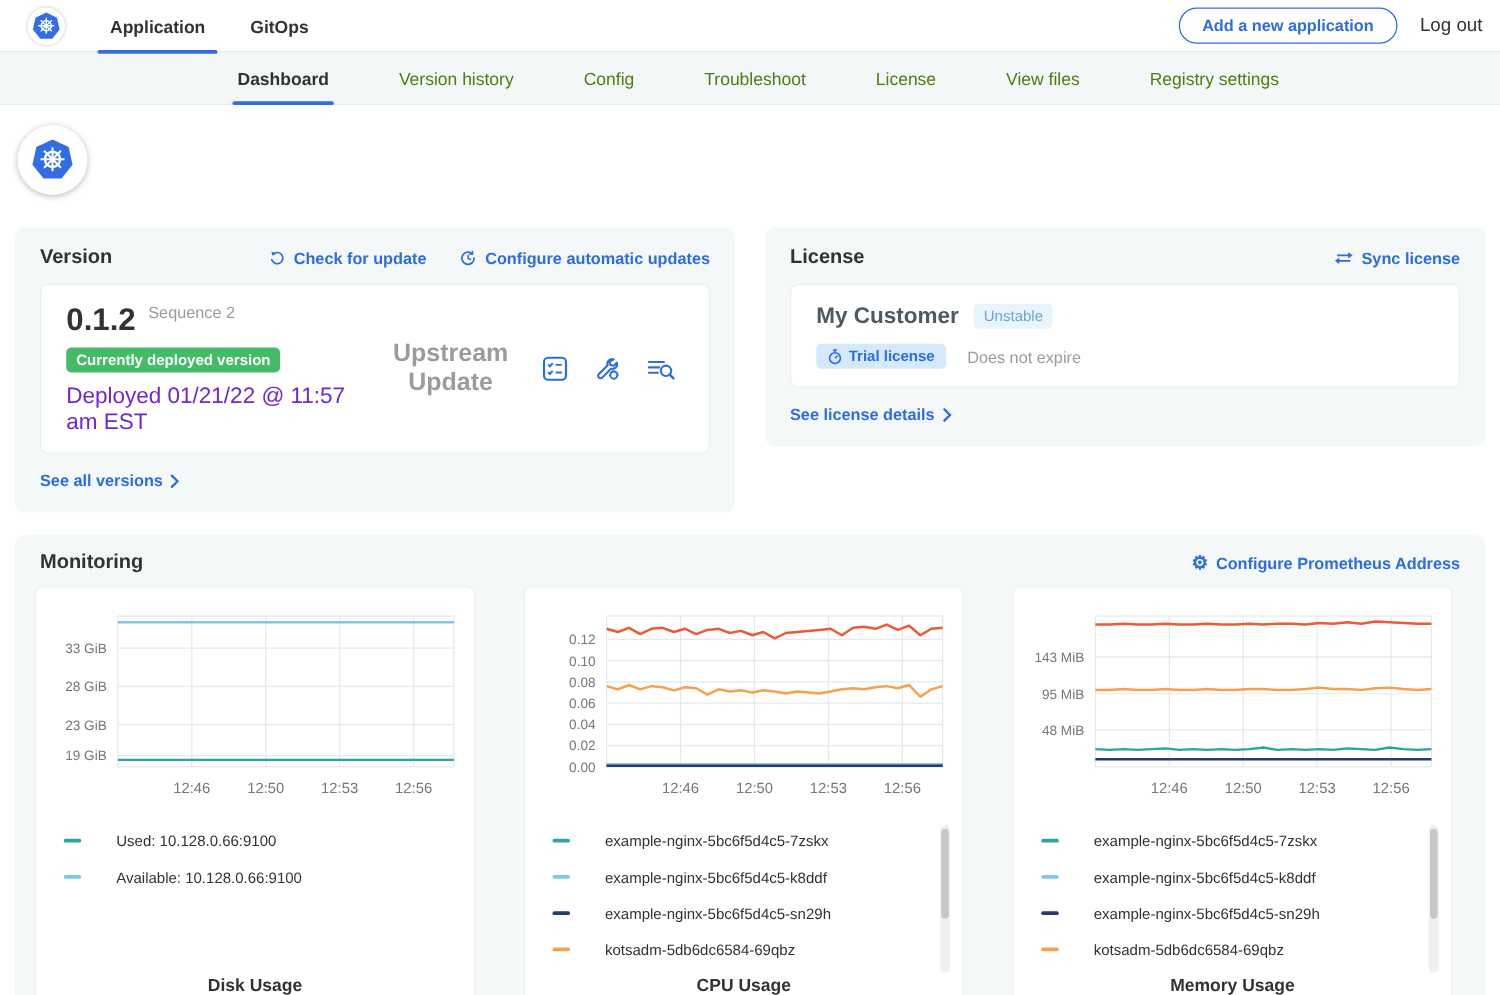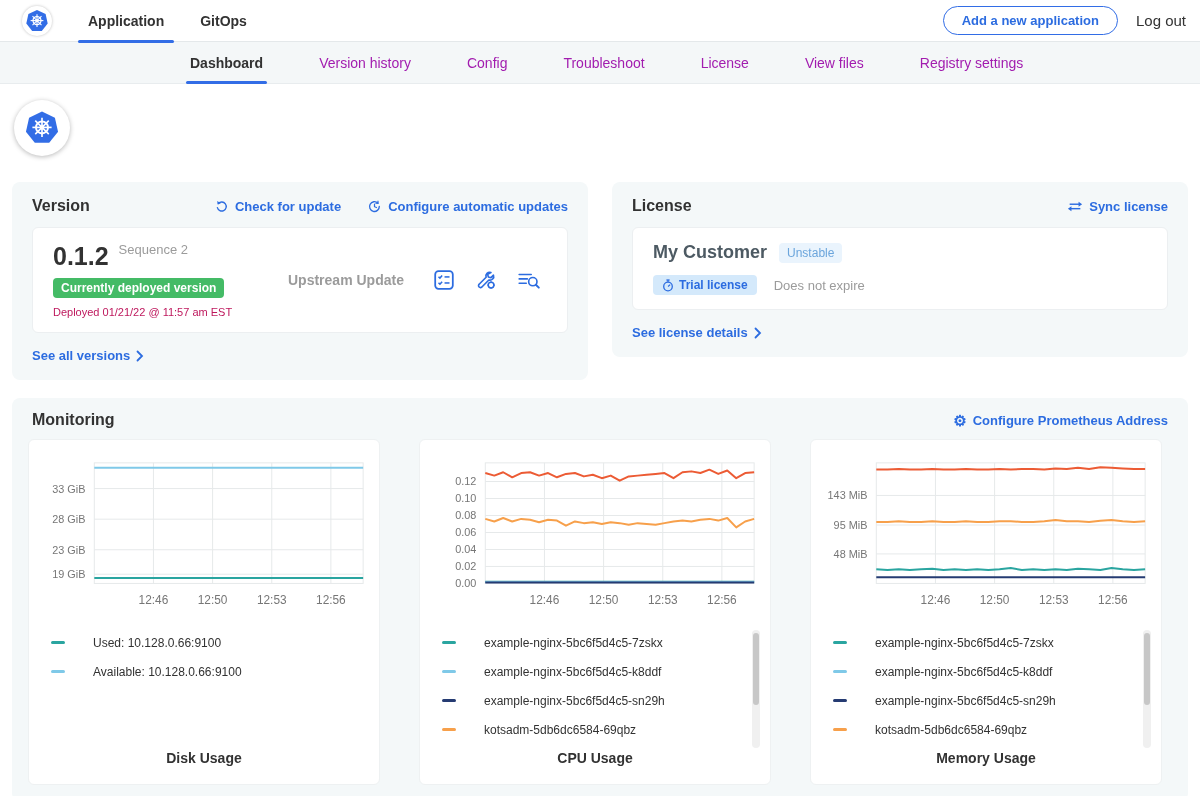--- a/index.html
+++ b/index.html
@@ -9,21 +9,21 @@
   .topnav { height:42px; display:flex; align-items:center; padding:0 14px 0 22px; border-bottom:1px solid #e4e8ea; background:#fff; }
   .topnav .logo { width:30px; height:30px; border-radius:50%; background:#fff; box-shadow:0 0 3px rgba(0,0,0,.25); display:flex; align-items:center; justify-content:center; margin-right:34px; }
   .topnav-tab { height:42px; display:flex; align-items:center; padding:0 2px; margin-right:32px; font-size:14px; font-weight:bold; color:#323232; position:relative; cursor:pointer; }
   .topnav-tab.active::after { content:""; position:absolute; left:-8px; right:-8px; bottom:-1px; height:3px; background:#326de6; border-radius:2px; }
   .topnav-right { margin-left:auto; display:flex; align-items:center; gap:18px; }
   .btn-outline { border:1.5px solid #326de6; color:#2c6ce0; background:#fff; border-radius:16px; padding:6px 18px; font-size:13px; font-weight:bold; cursor:pointer; font-family:inherit; }
   .logout { font-size:15px; color:#323232; cursor:pointer; }
 
   
   .subnav { height:42px; background:#f4f7f8; border-bottom:1px solid #e8ecee; display:flex; align-items:center; padding-left:190px; gap:56px; }
-  .subnav-tab { height:42px; display:flex; align-items:center; font-size:14px; color:#a21caf; position:relative; cursor:pointer; }
+  .subnav-tab { height:42px; display:flex; align-items:center; font-size:14px; color:#4d7c0f; position:relative; cursor:pointer; }
   .subnav-tab.active { color:#323232; font-weight:bold; }
   .subnav-tab.active::after { content:""; position:absolute; left:-4px; right:-4px; bottom:0; height:3px; background:#326de6; border-radius:2px; }
 
   
   .app-header { display:flex; padding:12px 24px 16px 14px; background:#fff; }
   .app-avatar { width:56px; height:56px; border-radius:50%; background:#fff; box-shadow:0 1px 5px rgba(0,0,0,.28); display:flex; align-items:center; justify-content:center; margin-right:20px; margin-top:4px; }
   .app-title { font-size:29px; font-weight:bold; color:#323232; letter-spacing:.2px; }
   .app-status-row { display:flex; align-items:center; gap:8px; margin-top:8px; }
   .dot { width:8px; height:8px; border-radius:50%; background:#44bb66; display:inline-block; }
   .status-text { font-size:14px; color:#9b9b9b; }
@@ -37,22 +37,22 @@
   .card-title { font-size:16px; font-weight:bold; color:#323232; }
   .card-head .links { margin-left:auto; display:flex; gap:26px; }
   .inner-card { background:#fff; border:1px solid #eceff1; border-radius:6px; margin-top:12px; padding:14px 20px; }
 
   .version-inner { display:flex; align-items:center; }
   .ver-left { width:235px; }
   .ver-row1 { display:flex; align-items:flex-start; gap:10px; }
   .ver-num { font-size:25px; font-weight:bold; color:#323232; }
   .ver-seq { font-size:13px; color:#9b9b9b; }
   .badge-green { display:inline-block; margin-top:7px; background:#44bb66; color:#fff; font-size:12px; font-weight:bold; padding:3px 8px; border-radius:4px; }
-  .ver-deployed { margin-top:8px; font-size:11px; color:#be185d; }
-  .ver-source { flex:1; font-size:14px; font-weight:bold; color:#9b9b9b; }
+  .ver-deployed { margin-top:8px; font-size:18px; color:#6d28d9; }
+  .ver-source { flex:1; font-size:20px; font-weight:bold; color:#9b9b9b;text-align:center; }
   .ver-icons { display:flex; gap:20px; align-items:center; padding-right:6px; }
   .ver-icons .icon-btn { cursor:pointer; display:flex; }
   .card-footer-link { margin-top:13px; }
 
   .lic-row1 { display:flex; align-items:center; gap:12px; }
   .lic-name { font-size:18px; font-weight:bold; color:#4d5a63; }
   .badge-soft { background:#eaf4fd; color:#6ba5dc; font-size:12px; padding:3px 8px; border-radius:4px; }
   .lic-row2 { display:flex; align-items:center; gap:17px; margin-top:12px; }
   .badge-trial { background:#d4e9fb; color:#2c6ce0; font-size:12px; font-weight:bold; padding:3px 9px; border-radius:4px; display:inline-flex; align-items:center; gap:5px; }
   .lic-expiry { font-size:13px; color:#9b9b9b; }

